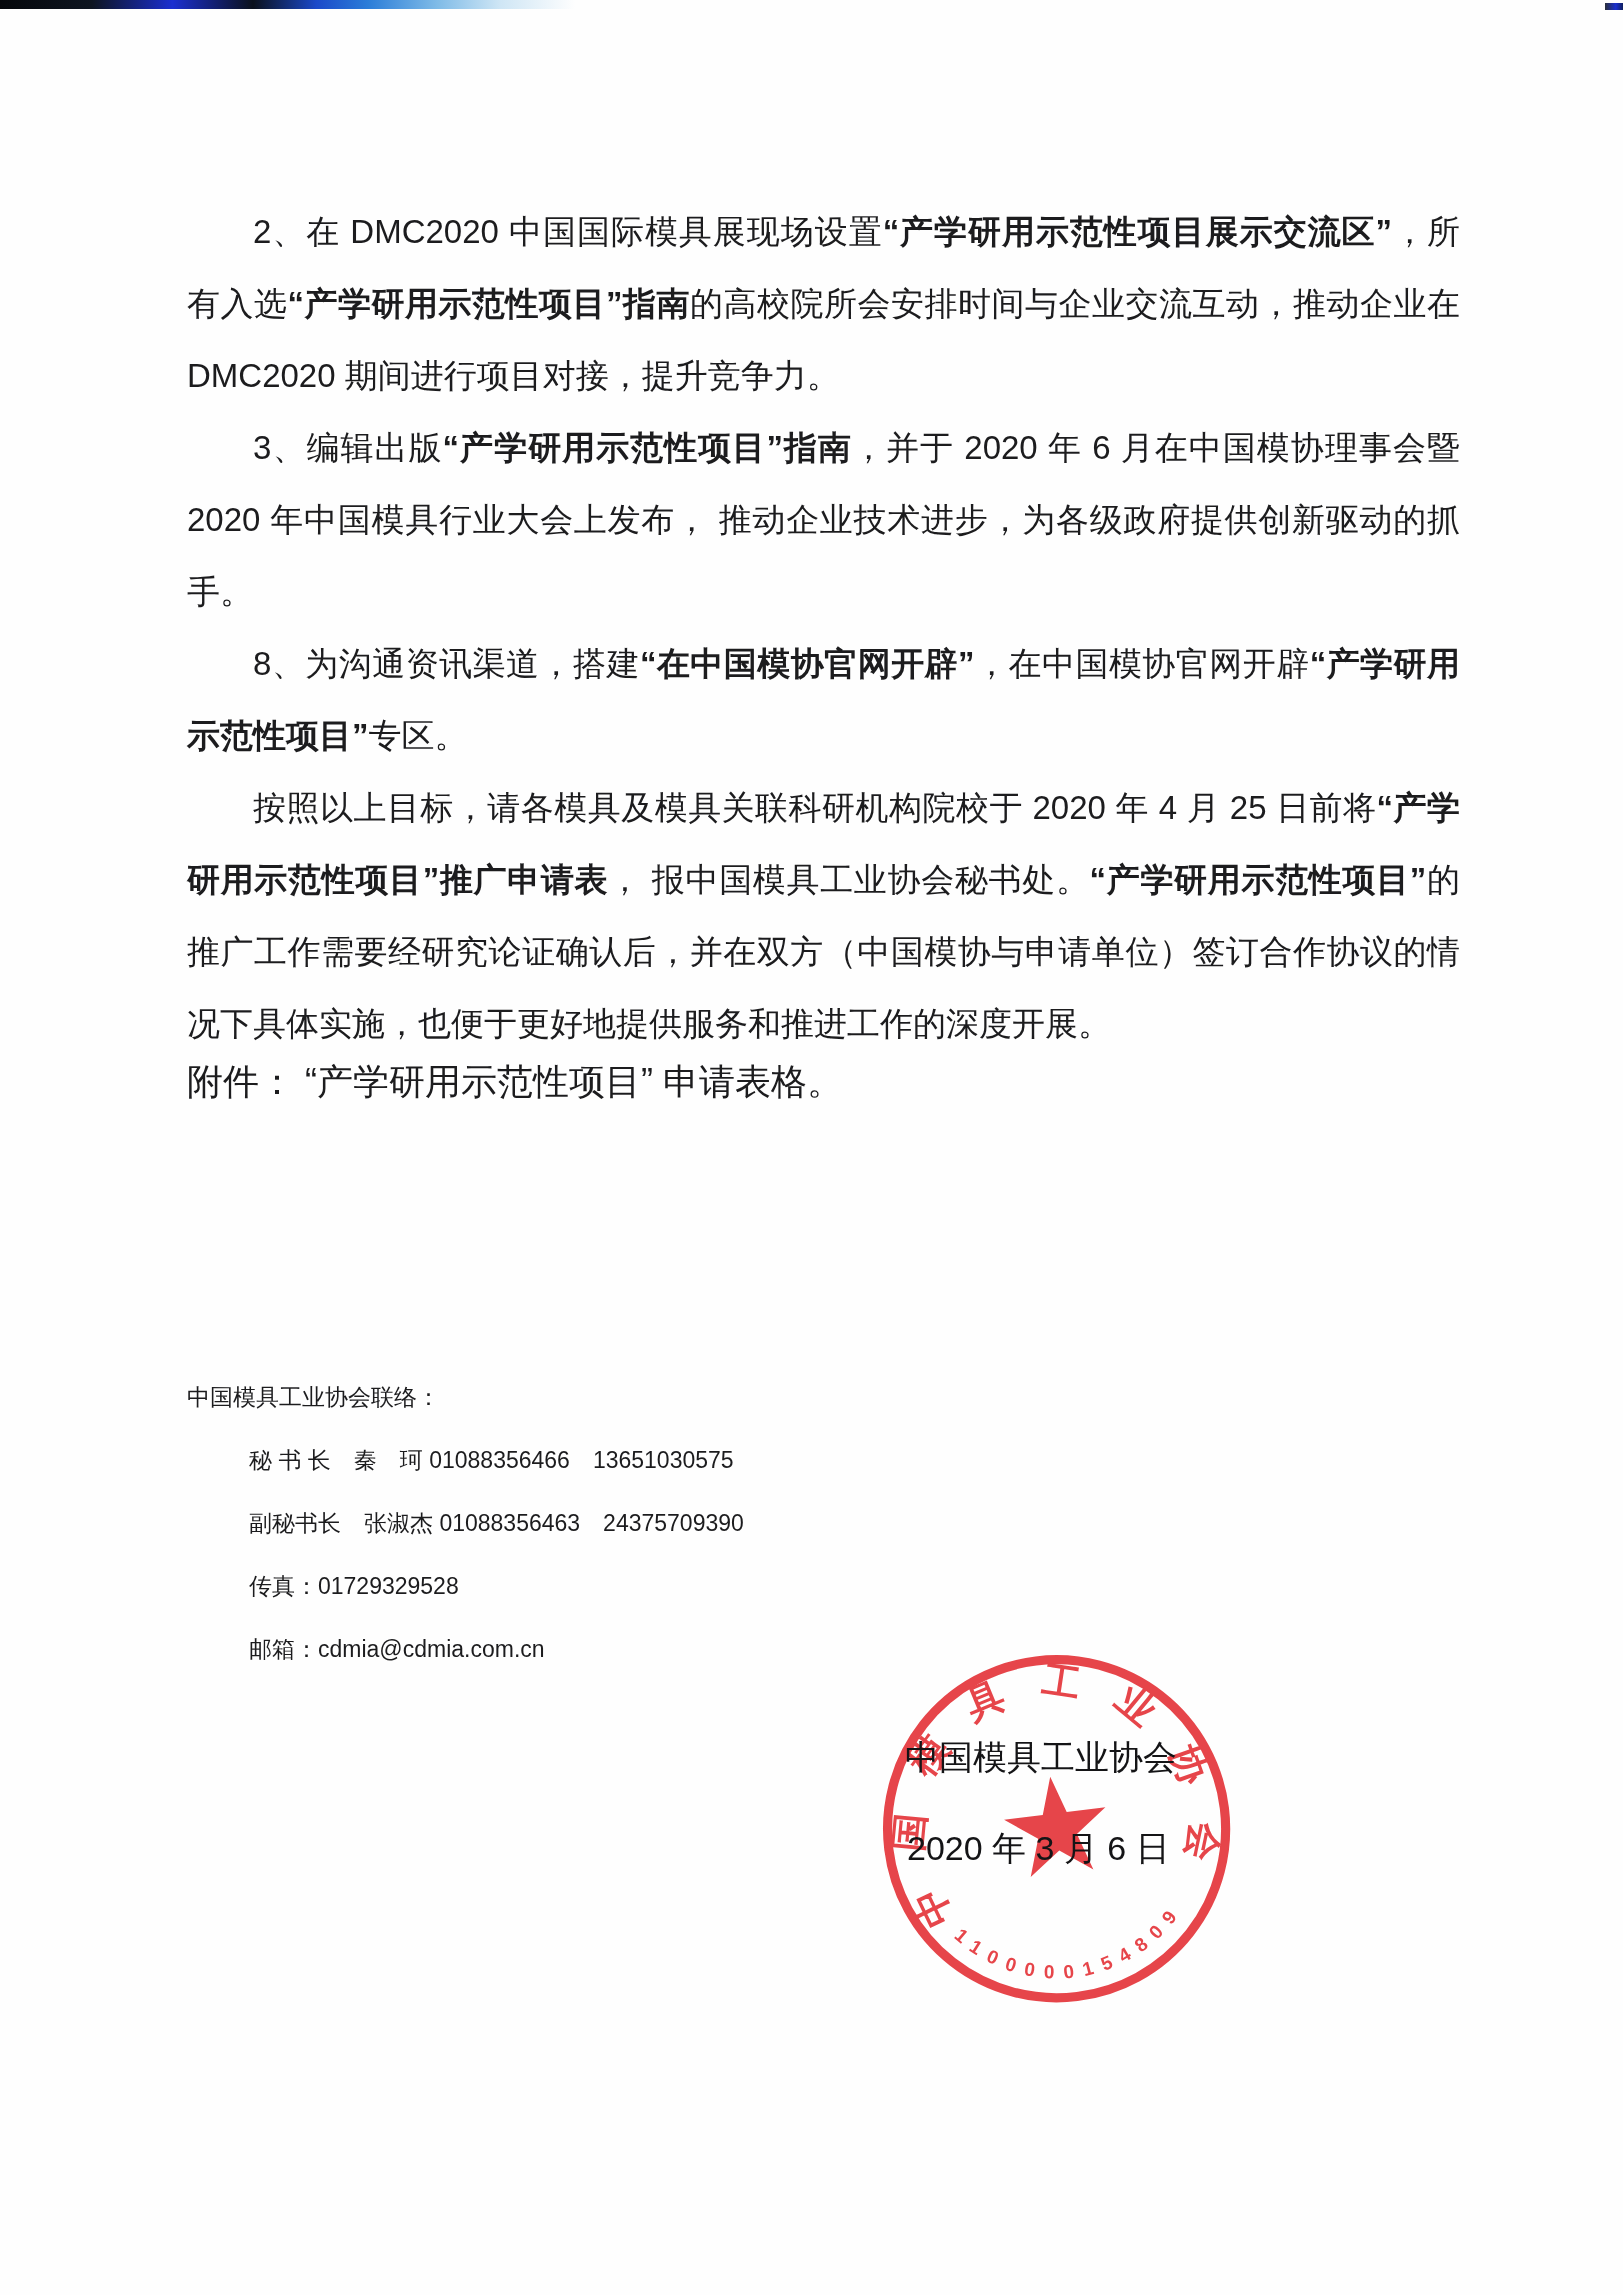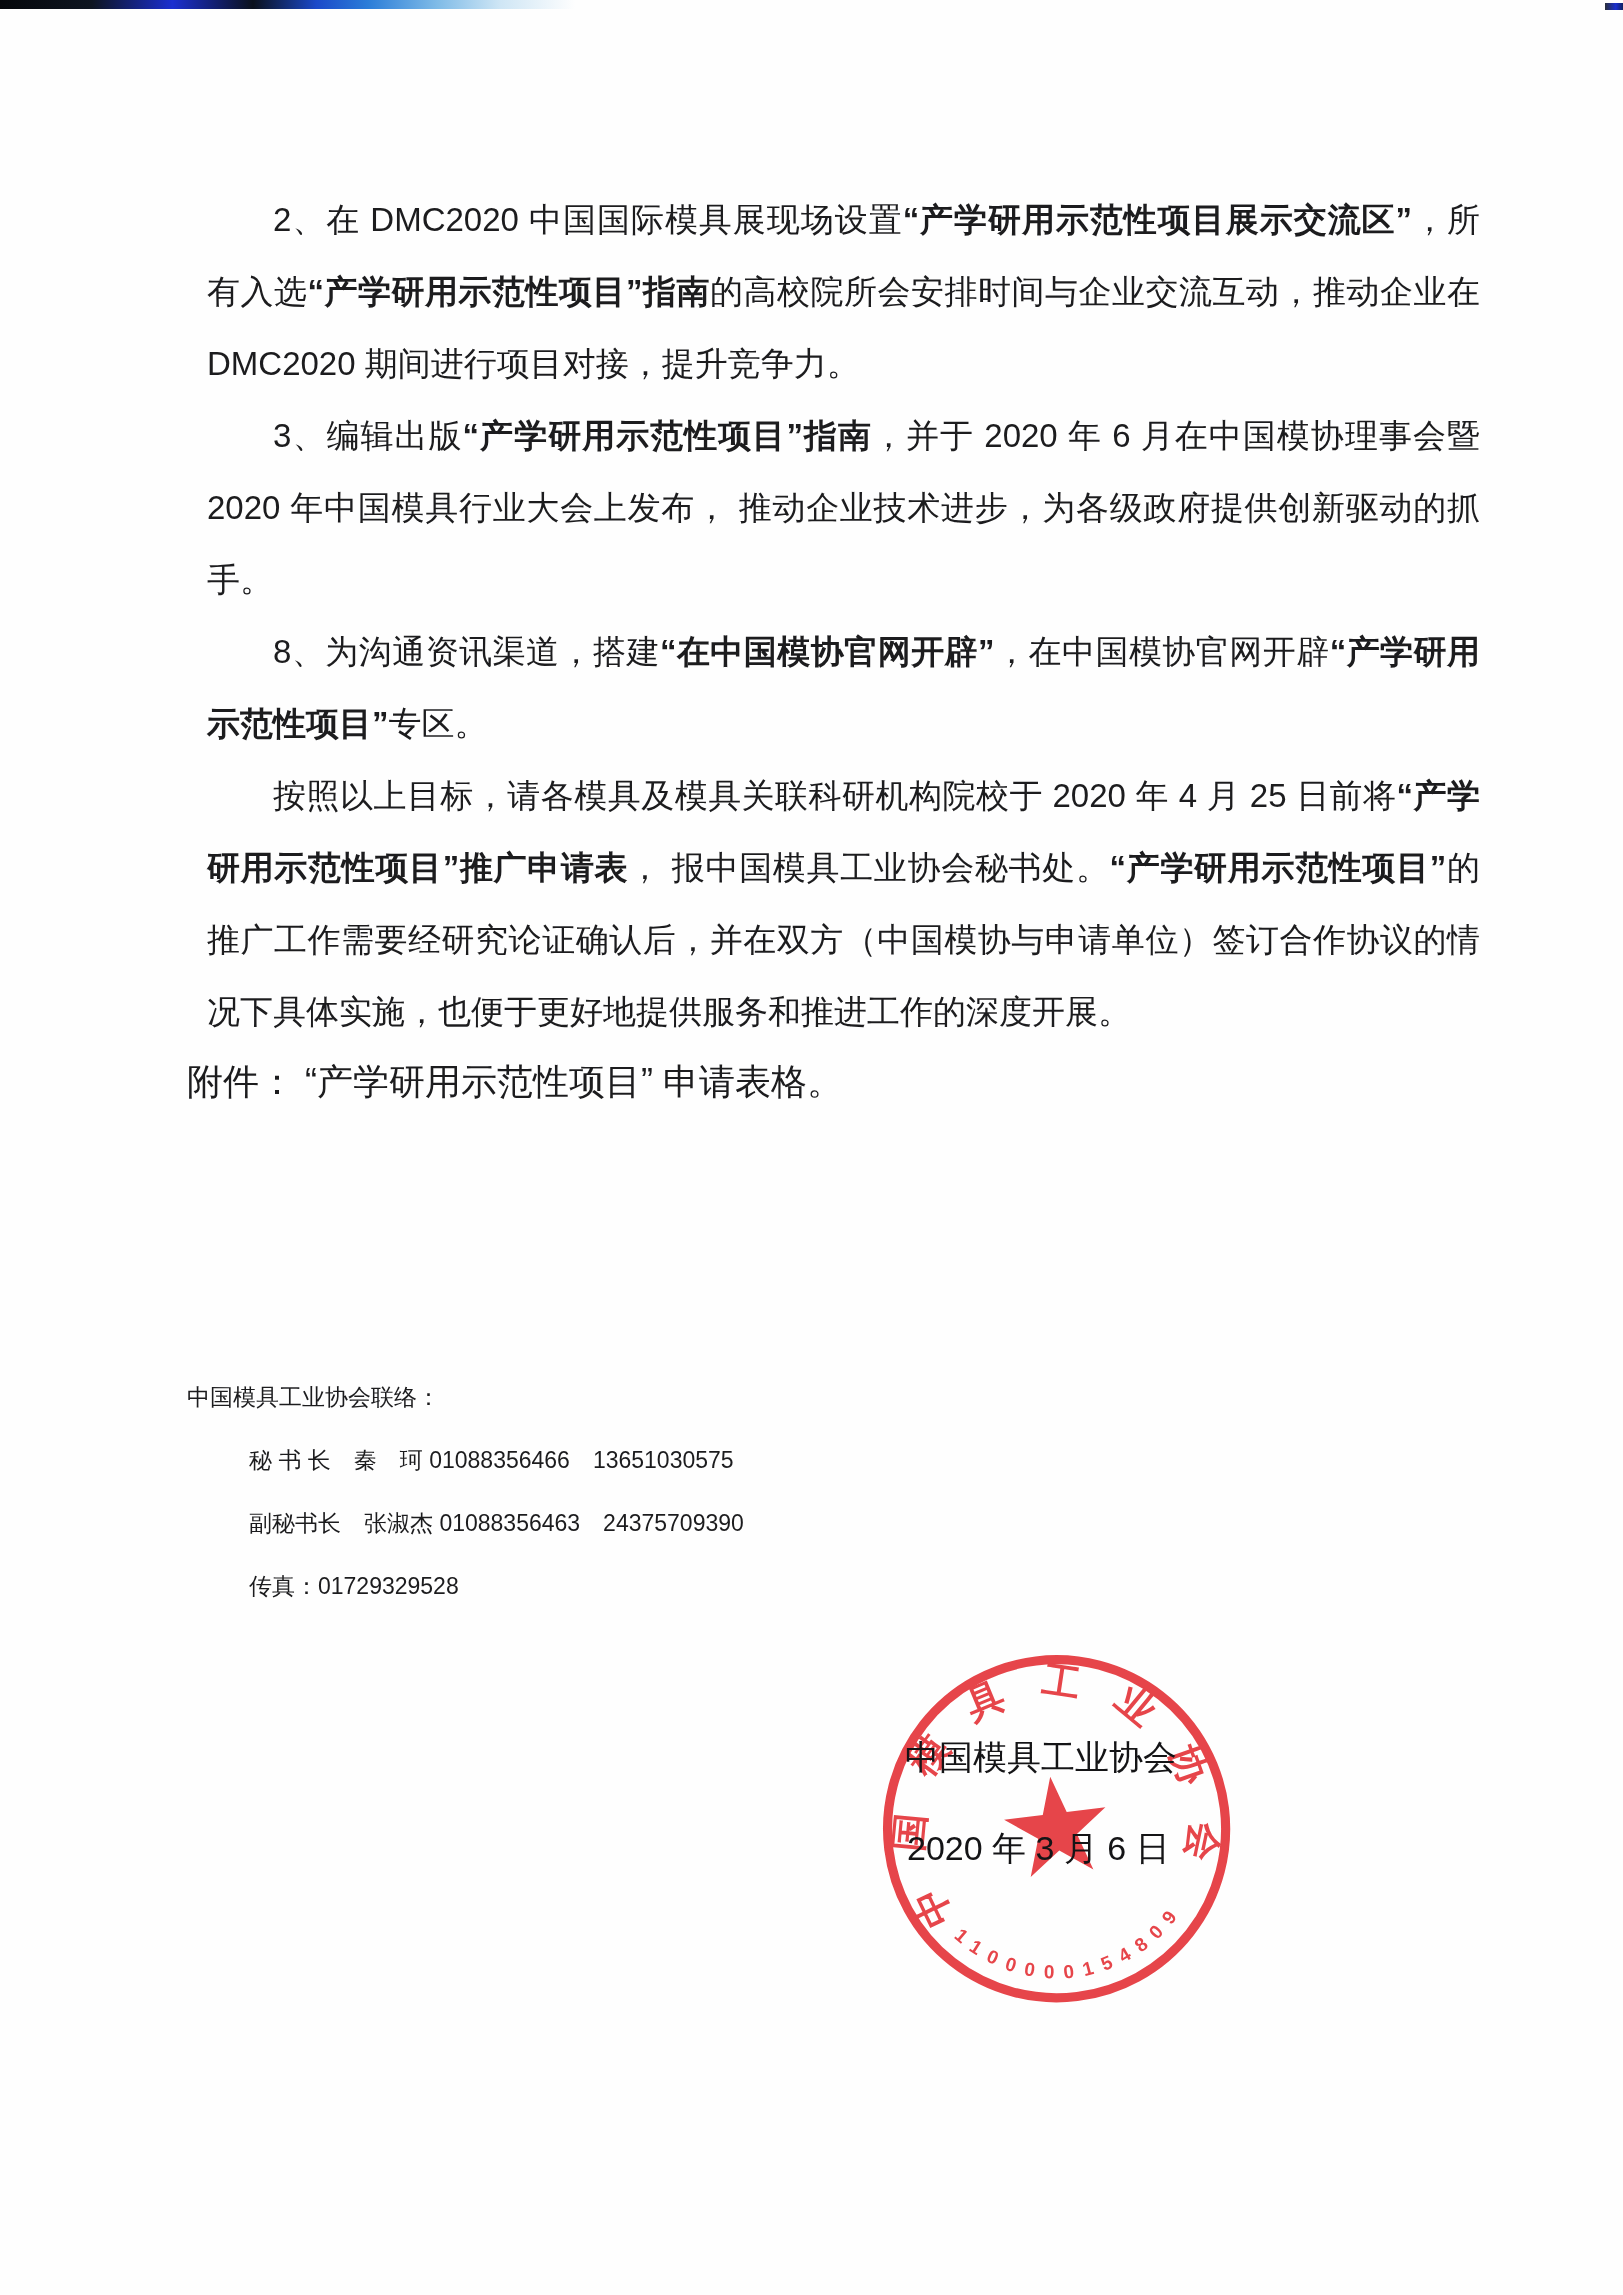--- a/index.html
+++ b/index.html
@@ -13,22 +13,22 @@
     position:absolute;top:0;left:0;width:575px;height:8.5px;
     background:linear-gradient(90deg,#05070b 0%,#0e1520 16%,#1b2fd0 30%,#0b111c 44%,
       #1b49c9 55%,#2b7dd8 64%,#7fbbe7 76%,#cfe6f5 87%,rgba(255,255,255,0) 100%);
   }
   .scan-corner{
     position:absolute;top:2.6px;right:0;width:17.7px;height:7.2px;
     background:linear-gradient(90deg,#2a2f3a,#1b2fd0 60%,#10205f);
   }
   
   .content{
-    position:absolute;left:187px;width:1273px;top:184px;z-index:1;
-    font-size:33px;line-height:72px;text-align:justify;text-justify:inter-ideograph;margin-left:20px;
+    position:absolute;left:187px;width:1273px;top:196px;z-index:1;
+    font-size:33px;line-height:72px;text-align:justify;text-justify:inter-ideograph;
   }
   .content p{margin:0;text-indent:2em;}
   .content b{font-weight:700;}
   .attachment{
     position:absolute;left:187px;width:1273px;top:1046px;z-index:1;
     font-size:36px;line-height:72px;
   }
   
   .contact{
     position:absolute;left:187px;width:1273px;top:1366px;z-index:1;
@@ -60,20 +60,21 @@
   </div>
 
   <div class="attachment">附件： “产学研用示范性项目” 申请表格。</div>
 
   <div class="contact">
     <div>中国模具工业协会联络：</div>
     <div class="rows">
       <div>秘 书 长　秦　珂 01088356466　13651030575</div>
       <div>副秘书长　张淑杰 01088356463　24375709390</div>
       <div>传真：01729329528</div>
+      <div>邮箱：cdmia@cdmia.com.cn</div>
     </div>
   </div>
 
   <div class="sig-org">中国模具工业协会</div>
   <div class="sig-date">2020 年 3 月 6 日</div>
 
   <svg class="seal" viewBox="0 0 580 580">
     <circle cx="290" cy="285" r="258" fill="none" stroke="#e5383d" stroke-width="14"></circle>
     <polygon fill="#e5383d" points="290,205 308.4,261.6 367.9,261.6 319.8,296.7 338.2,353.4 290,318.3 241.8,353.4 260.2,296.7 212.1,261.6 271.6,261.6"></polygon>
     <defs>

